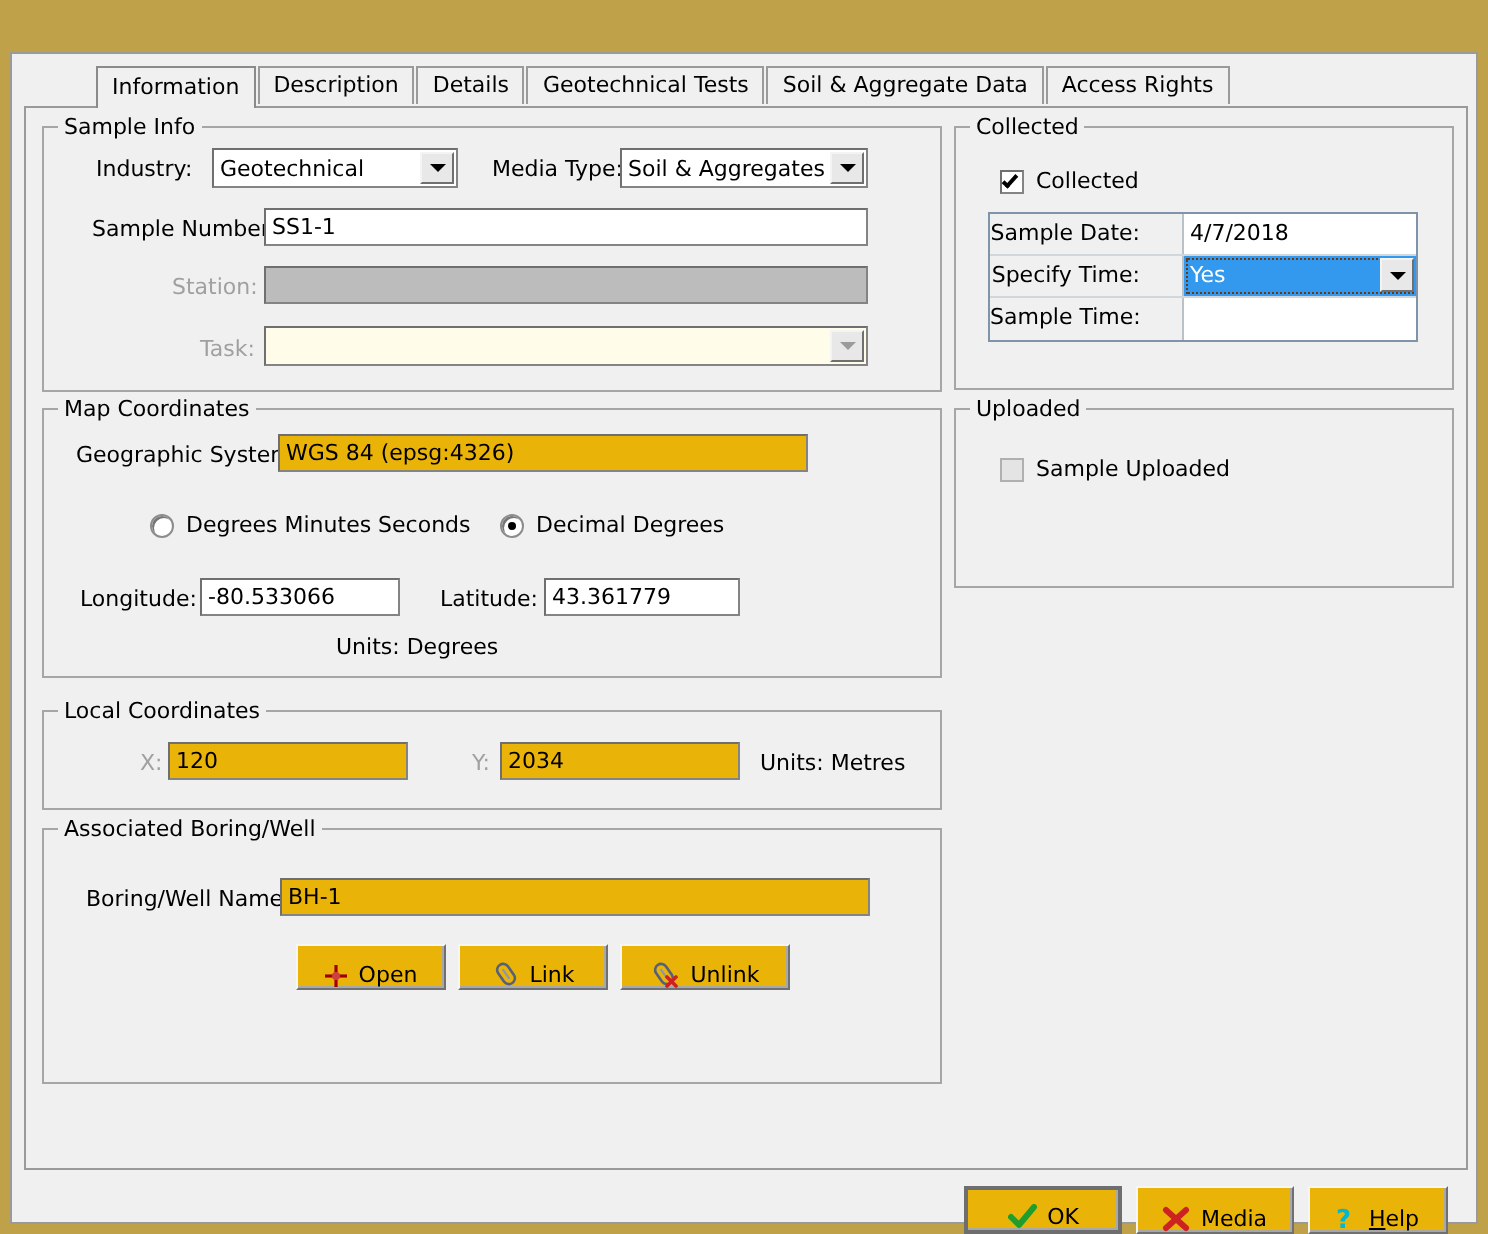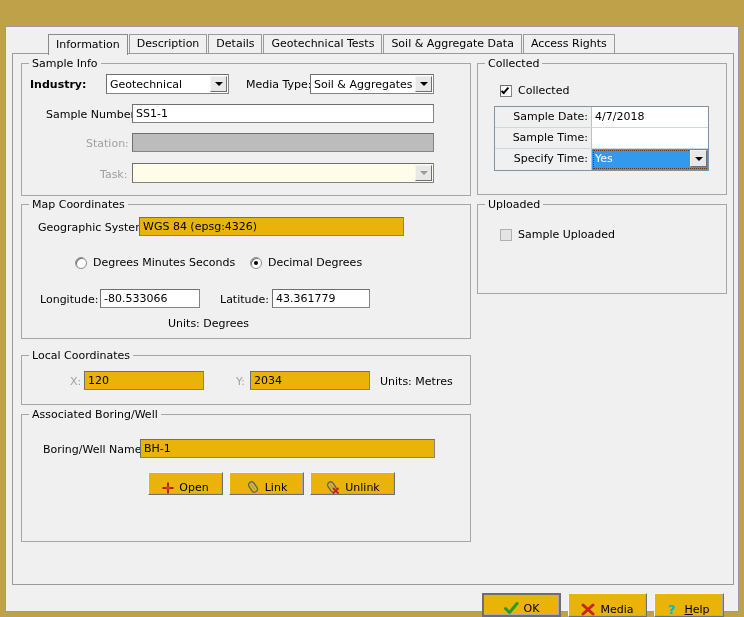--- a/index.html
+++ b/index.html
@@ -16,21 +16,21 @@
     height:23px; line-height:23px; text-align:center;
     color:#2a2a2a; font-size:13px; background:#bfa14a;
     position:absolute; left:0; top:0; width:744px;
   }
   .client {
     position:absolute; left:5px; top:26px; width:734px; height:586px;
     background:#f0f0f0; border:1px solid #9a9a9a;
   }
 
   
-  .tabstrip { position:absolute; left:6px; top:6px; height:21px; display:flex; align-items:center;padding-left:36px; }
+  .tabstrip { position:absolute; left:6px; top:6px; height:21px; display:flex; align-items:flex-start;padding-left:36px; }
   .tab {
     height:19px; line-height:18px; padding:0 7px; font-size:11px;
     background:#f0f0f0; border:1px solid #9a9a9a; border-bottom:none;
     margin-right:1px; color:#000; white-space:nowrap;
   }
   .tab.active {
     height:21px; line-height:20px; font-weight:normal;
     border-color:#8a8a8a; background:#f0f0f0; position:relative; z-index:3;
     margin-bottom:-1px;
   }
@@ -94,21 +94,21 @@
     box-shadow:inset 1px 1px 0 #767676;
   }
   .circ .dot { position:absolute; left:3px; top:3px; width:4px;height:4px;border-radius:50%;background:#000; }
 
   
   .grid { position:absolute; border:1px solid #7f94a8; background:#fff; }
   .grow { display:flex; height:21px; border-bottom:1px solid #cfd6dd; }
   .grow:last-child { border-bottom:none; }
   .gl {
     width:97px; background:#f0f0f0; border-right:1px solid #b9c1c9;
-    font-size:11px; text-align:right; padding:3px 3px 0 0; color:#000;
+    font-size:11px; text-align:right; padding:3px 21px 0 0; color:#000;
     white-space:nowrap;
   }
   .gv { flex:1; font-size:11px; padding:3px 0 0 3px; background:#fff; position:relative; white-space:nowrap; }
   .gv.sel { background:#3399ee; color:#fff; outline:1px dotted #6b3a12; outline-offset:-2px; padding-right:20px; }
   .gv .gbtn {
     position:absolute; right:1px; top:1px; width:17px; height:17px; background:#e8e8e8;
     border:1px solid #f4f4f4; border-right-color:#6f6f6f; border-bottom-color:#6f6f6f;
     display:flex; align-items:center; justify-content:center;
   }
 
@@ -139,21 +139,21 @@
       <div class="tab"><span>Geotechnical Tests</span></div>
       <div class="tab"><span>Soil &amp; Aggregate Data</span></div>
       <div class="tab"><span>Access Rights</span></div>
     </div>
 
     <div class="tabpanel">
 
       <div class="group" style="left:8px; top:9px; width:450px; height:133px;">
         <span class="gtitle">Sample Info</span>
 
-        <span class="lbl" style="left:8px; top:14px;font-weight:bold;">Industry:</span>
+        <span class="lbl" style="left:26px; top:14px;">Industry:</span>
         <div class="combo" style="left:84px; top:10px; width:123px;">
           <div class="ctext">Geotechnical</div>
           <div class="cbtn">
               <span class="arrow"></span>
             </div>
         </div>
 
         <span class="lbl" style="left:224px; top:14px;">Media Type:</span>
         <div class="combo" style="left:288px; top:10px; width:124px;">
           <div class="ctext">Soil &amp; Aggregates</div>
@@ -264,32 +264,32 @@
             </span>
           <span>Collected</span>
         </div>
 
         <div class="grid" style="left:16px; top:42px; width:215px;">
           <div class="grow">
             <div class="gl">Sample Date:</div>
             <div class="gv">4/7/2018</div>
           </div>
           <div class="grow">
-            <div class="gl">Sample Time:</div>
-            <div class="gv"></div>
-          </div>
-          <div class="grow">
             <div class="gl">Specify Time:</div>
             <div class="gv sel">
               <span>Yes</span>
               <span class="gbtn">
                   <span class="arrow"></span>
                 </span>
             </div>
           </div>
+          <div class="grow">
+            <div class="gl">Sample Time:</div>
+            <div class="gv"></div>
+          </div>
         </div>
       </div>
 
       <div class="group" style="left:464px; top:150px; width:250px; height:90px;">
         <span class="gtitle">Uploaded</span>
         <div class="chk" style="left:22px; top:23px;">
           <span class="box dis"></span>
           <span>Sample Uploaded</span>
         </div>
       </div>

